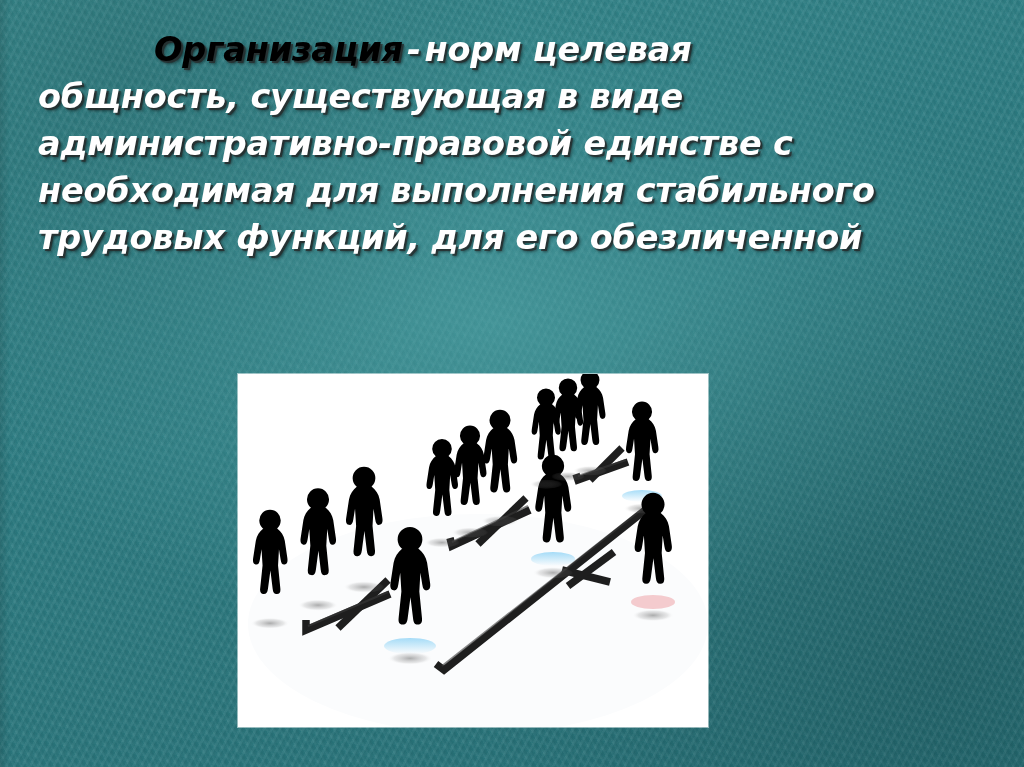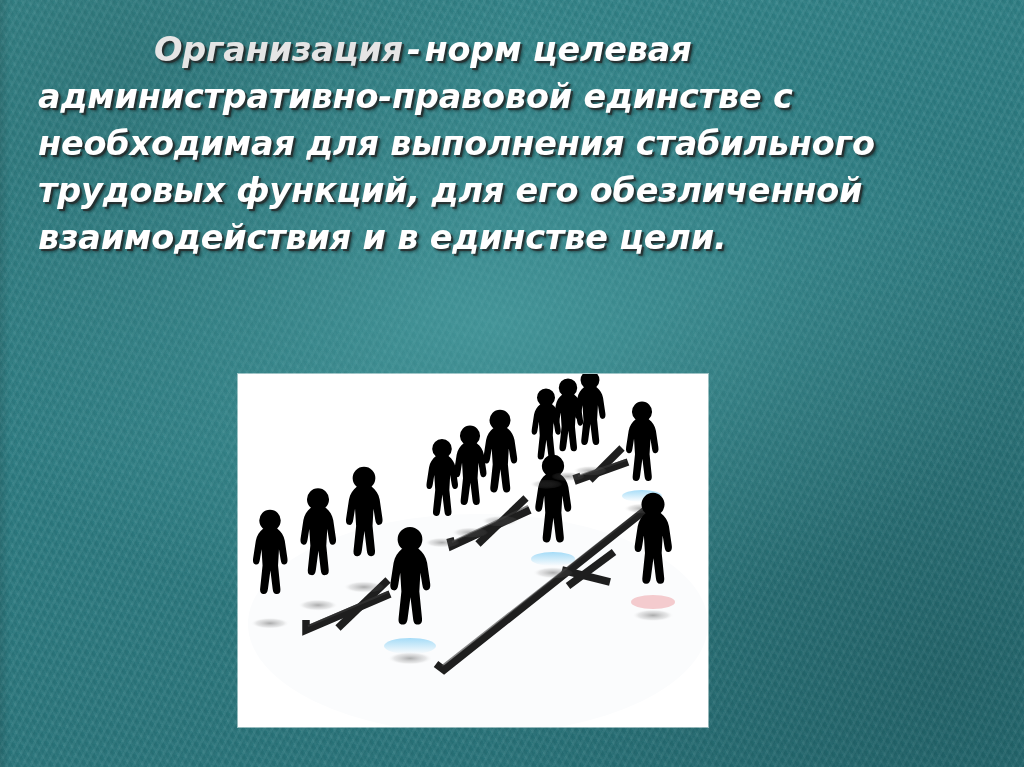--- a/index.html
+++ b/index.html
@@ -60,21 +60,21 @@
     white-space: nowrap;
     letter-spacing: -0.2px;
     text-shadow:
        2px 2px 0 rgba(40,40,40,0.72),
        3px 3px 3px rgba(0,0,0,0.45);
   }
   .txt-line.centered-first {
     padding-left: 116px;
   }
   .kw {
-    color: #e5e5e5;
+    color: #000000;
   }
   .dash {
     color: #ffffff;
     padding: 0 4px;
   }
 
   
   #picture {
     position: absolute;
     left: 238px;
@@ -97,24 +97,24 @@
 <div id="slide">
 
   <div id="slide-bg"></div>
 
   <div id="text-block">
 
     <div class="txt-line centered-first">
       <span class="kw">Организация</span><span class="dash">-</span><span>норм целевая</span>
     </div>
 
+    <div class="txt-line">общность, существующая в виде</div>
     <div class="txt-line">административно-правовой единстве с</div>
     <div class="txt-line">необходимая для выполнения стабильного</div>
     <div class="txt-line">трудовых функций, для его обезличенной</div>
-    <div class="txt-line">взаимодействия и в единстве цели.</div>
 
   </div>
 
   <div id="picture">
     <div id="picture-canvas">
       <svg id="org-svg" viewBox="0 0 470 353" xmlns="http://www.w3.org/2000/svg">
         <defs>
           <linearGradient id="gGrey" x1="0" y1="0" x2="1" y2="1">
             <stop offset="0%" stop-color="#8d8d8f"></stop>
             <stop offset="45%" stop-color="#6e6e70"></stop>

